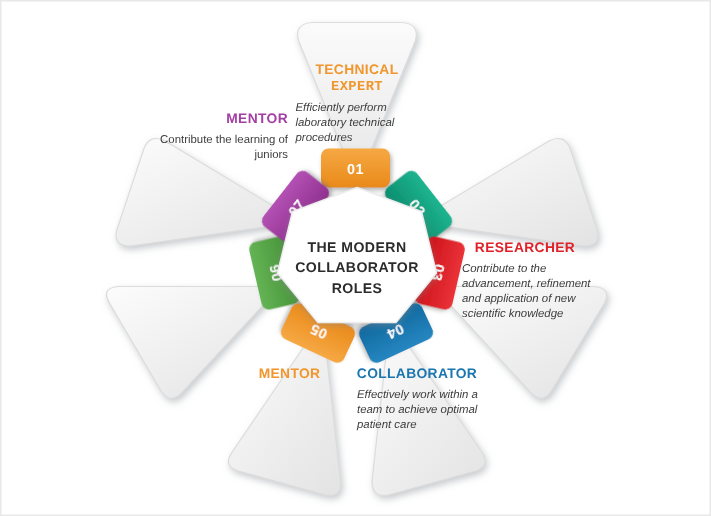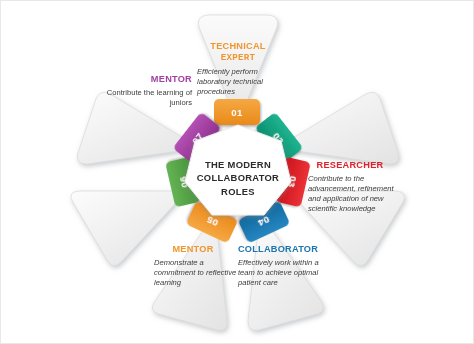--- a/index.html
+++ b/index.html
@@ -217,21 +217,20 @@
     <span class="petal-desc left-al" style="padding-left:4px;">Contribute to the advancement, refinement and application of new scientific knowledge</span>
   </div>
 
   <div class="petal-text" style="left:227px; top:243px; width:100px;">
     <span class="petal-title" style="color:#1b76af;">COLLABORATOR</span>
     <span class="petal-desc left-al" style="padding-left:10px;">Effectively work within a team to achieve optimal patient care</span>
   </div>
 
   <div class="petal-text" style="left:143px; top:243px; width:98px;">
     <span class="petal-title" style="color:#f0962d;">MENTOR</span>
-    <span class="petal-desc left-al" style="padding-left:10px;">Demonstrate a commitment to reflective learning</span>
   </div>
 
 
   <div class="petal-text" style="left:95px; top:73px; width:96px;text-align:right;">
     <span class="petal-title" style="color:#a33fa3;">MENTOR</span>
     <span class="petal-desc" style="padding-left:2px;">Contribute the learning of  juniors</span>
   </div>
 
 </div>
 

